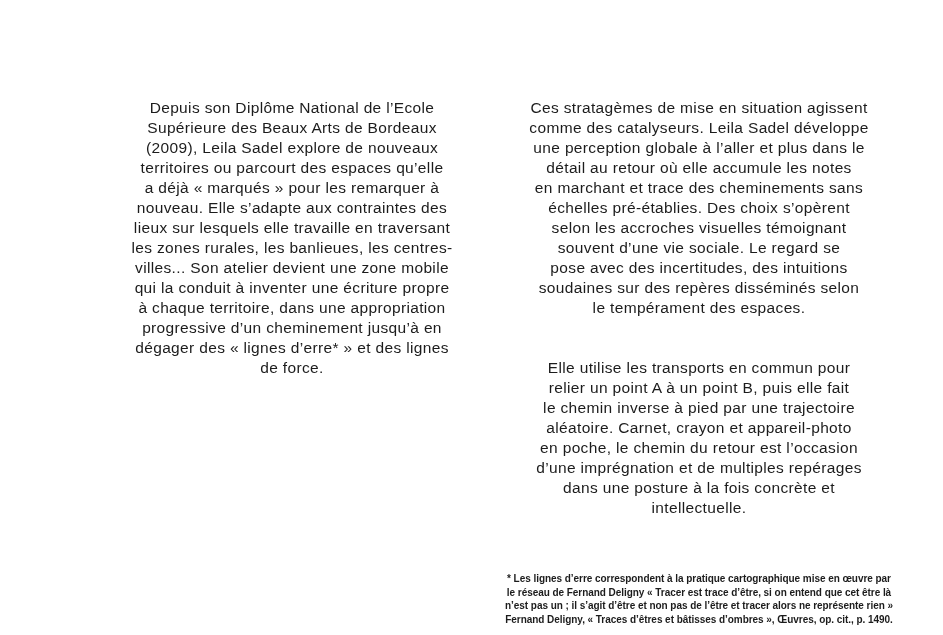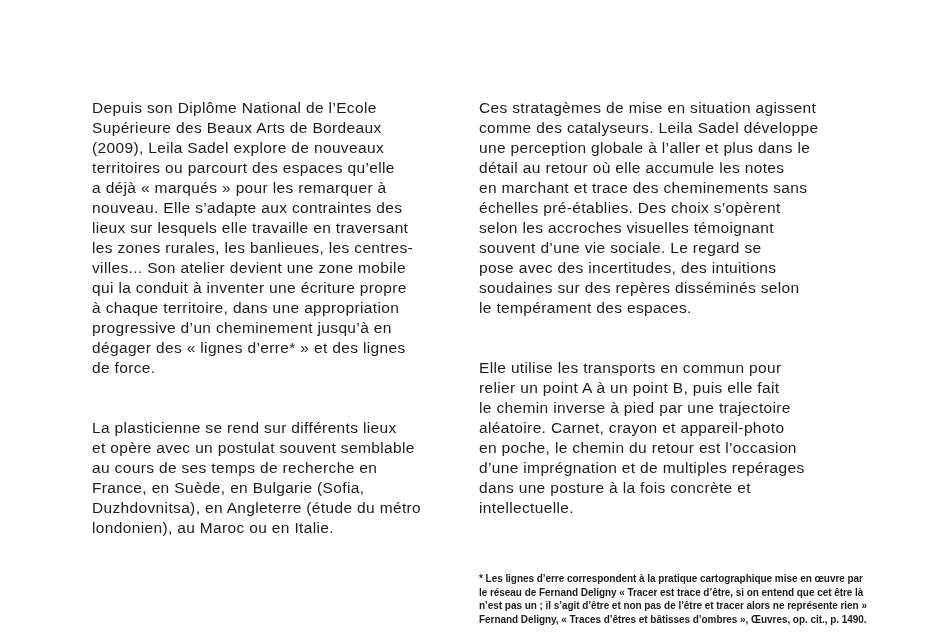--- a/index.html
+++ b/index.html
@@ -17,21 +17,21 @@
     color: #1c1c1c;
   }
   .text-col {
     position: absolute;
     top: 78px;
     white-space: pre-line;
     font-size: 15.5px;
     line-height: 20px;
     letter-spacing: 0.35px;
     font-weight: 400;
-    text-align: left;
+    text-align: center;
   }
   .col-left {
     left: 92px;
     width: 400px;
   }
   .col-right {
     left: 479px;
     width: 440px;
   }
   .para {
@@ -62,26 +62,20 @@
 a déjà « marqués » pour les remarquer à
 nouveau. Elle s’adapte aux contraintes des
 lieux sur lesquels elle travaille en traversant
 les zones rurales, les banlieues, les centres-
 villes... Son atelier devient une zone mobile
 qui la conduit à inventer une écriture propre
 à chaque territoire, dans une appropriation
 progressive d’un cheminement jusqu’à en
 dégager des « lignes d’erre* » et des lignes
 de force.</p>
-    <p class="para">La plasticienne se rend sur différents lieux
-et opère avec un postulat souvent semblable
-au cours de ses temps de recherche en
-France, en Suède, en Bulgarie (Sofia,
-Duzhdovnitsa), en Angleterre (étude du métro
-londonien), au Maroc ou en Italie.</p>
   </div>
 
   <div class="text-col col-right">
     <p class="para">Ces stratagèmes de mise en situation agissent
 comme des catalyseurs. Leila Sadel développe
 une perception globale à l’aller et plus dans le
 détail au retour où elle accumule les notes
 en marchant et trace des cheminements sans
 échelles pré-établies. Des choix s’opèrent
 selon les accroches visuelles témoignant

